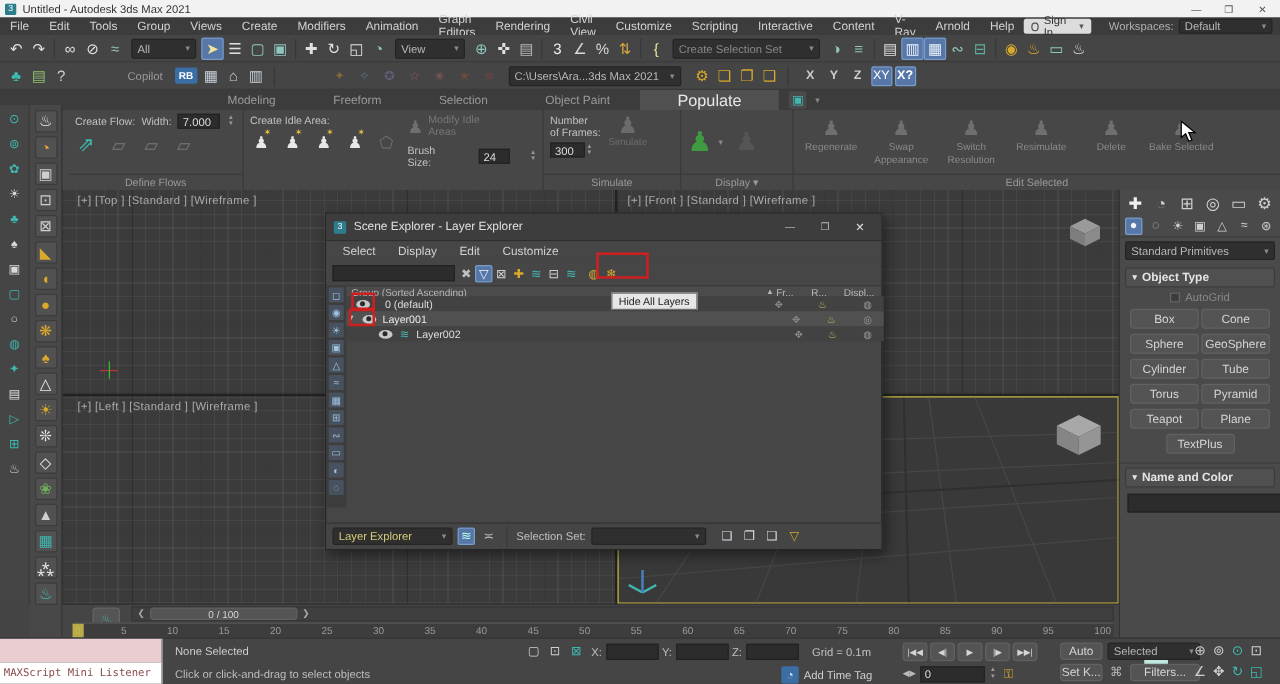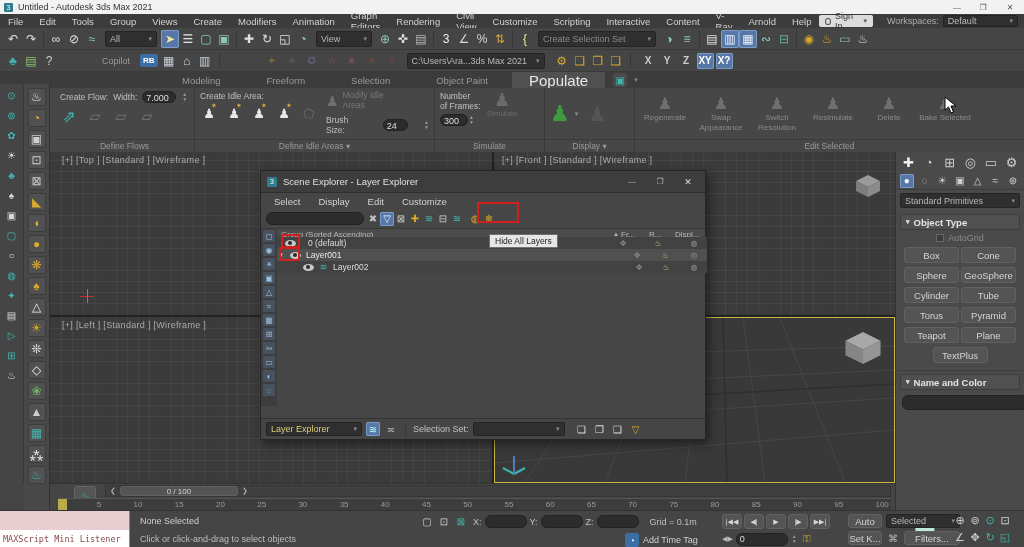--- a/index.html
+++ b/index.html
@@ -7,21 +7,21 @@
 body{font-family:"Liberation Sans",sans-serif;font-size:10px;color:#ccc;background:#444;position:relative}
 .abs{position:absolute}
 .row{display:flex;align-items:center}
 .ic{display:inline-flex;align-items:center;justify-content:center;width:18px;height:18px;font-size:12px;color:#ccc;border-radius:2px;flex:0 0 auto}
 .ic.s{width:14px;height:14px;font-size:10px}
 .ic.active{background:#5677a8;box-shadow:inset 0 0 0 1px #7a9cc6;color:#fff}
 .divider{width:1px;height:16px;background:#383838;margin:0 3px;flex:0 0 auto}
 .dd{background:#2f2f2f;border:1px solid #242424;color:#b8b8b8;font-size:9px;display:inline-flex;align-items:center;justify-content:space-between;padding:0 4px;height:16px;border-radius:2px}
 .car{color:#8a8a8a;font-size:7px;margin-left:5px}
 .btn3d{background:#545454;border:1px solid #616161;border-radius:3px;color:#d5d5d5;font-size:9.5px;display:flex;align-items:center;justify-content:center}
-.field{background:#2c2c2c;border:1px solid #222;border-radius:6px;height:14px;color:#ddd;font-size:9px;padding:0 3px}
+.field{background:#2c2c2c;border:1px solid #222;border-radius:0;height:14px;color:#ddd;font-size:9px;padding:0 3px}
 input.field{outline:none}
 .spinner{display:inline-flex;flex-direction:column;justify-content:center;color:#999;font-size:5px;line-height:5px;margin-left:1px}
 .grid{background-color:#3b3b3b;background-image:
  repeating-linear-gradient(0deg,rgba(255,255,255,.05) 0 1px,transparent 1px 11px),
  repeating-linear-gradient(90deg,rgba(255,255,255,.05) 0 1px,transparent 1px 11px),
  repeating-linear-gradient(0deg,rgba(0,0,0,.22) 0 1px,transparent 1px 55px),
  repeating-linear-gradient(90deg,rgba(0,0,0,.22) 0 1px,transparent 1px 55px)}
 .vplabel{position:absolute;top:3px;left:12px;color:#ababab;font-size:9px;letter-spacing:.3px;z-index:2}
 .eye{width:11px;height:7px;border-radius:50%;background:#c8c8c8;position:relative;display:inline-block}
 .eye::after{content:"";position:absolute;left:3px;top:1.5px;width:4px;height:4px;border-radius:50%;background:#2a2a2a}
@@ -175,33 +175,33 @@
       <span class="ic" style="color: rgb(217, 169, 44);">❏</span>
       <span class="ic" style="color: rgb(217, 169, 44);">❐</span>
       <span class="ic" style="color: rgb(217, 169, 44);">❑</span>
     </span>
   <span class="divider"></span>
   <span class="row" style="gap:2px;margin-left:4px">
 
   <span class="ic" style="font-size:10px;font-weight:bold;width:17px;height:16px">X</span>
       <span class="ic" style="font-size:10px;font-weight:bold;width:17px;height:16px">Y</span>
       <span class="ic" style="font-size:10px;font-weight:bold;width:17px;height:16px">Z</span>
-      <span class="ic active" style="font-size:10px;font-weight:bold;width:17px;height:16px">XY</span>
+      <span class="ic active" style="font-size:10px;font-weight:normal;width:17px;height:16px">XY</span>
       <span class="ic active" style="font-size:10px;font-weight:bold;width:17px;height:16px">X?</span>
     </span>
 </div>
 
 <div class="abs row" style="left:0;top:72px;width:1024px;height:16px;background:#3c3c3c;padding-left:160px;gap:2px">
   <span class="row" style="height:16px;gap:2px">
 
   <span class="menu-it ribtab" style="font-size:9.5px;color:#9a9a9a;padding:0 22px;height:16px">Modeling</span>
       <span class="menu-it ribtab" style="font-size:9.5px;color:#9a9a9a;padding:0 22px;height:16px">Freeform</span>
       <span class="menu-it ribtab" style="font-size:9.5px;color:#9a9a9a;padding:0 22px;height:16px">Selection</span>
       <span class="menu-it ribtab" style="font-size:9.5px;color:#9a9a9a;padding:0 22px;height:16px">Object Paint</span>
-      <span class="menu-it ribtab active" style="font-size: 15px; color: rgb(232, 232, 232); padding: 0px 17px; height: 16px; background: rgb(80, 80, 80);">Populate</span>
+      <span class="menu-it ribtab active" style="font-size: 13px; color: rgb(232, 232, 232); padding: 0px 30px; height: 16px; background: rgb(80, 80, 80);">Populate</span>
     </span>
   <span class="ic s" style="background:#4a4a4a;margin-left:6px;color:#3fb8b0">▣</span>
   <span class="car">▾</span>
 </div>
 
 <div class="abs" style="left:0;top:88px;width:1024px;height:65px;background:#474747;border-bottom:1px solid #333;display:flex;padding-left:55px">
 
   <div style="width:140px;display:flex;flex-direction:column;border-right:1px solid #3a3a3a">
     <div style="flex:1;padding:3px 5px">
       <div class="row" style="gap:5px">
@@ -243,21 +243,20 @@
         <div class="row" style="gap:15px;margin-top:4px">
           <span style="font-size:8.5px;color:#c0c0c0">Brush Size:</span>
           <span class="field" style="width:26px;height:12px;line-height:12px">24</span>
           <span class="spinner">
               <span>▲</span>
               <span>▼</span>
             </span>
         </div>
       </div>
     </div>
-    <div class="panelft">Define Idle Areas ▾</div>
   </div>
 
   <div style="width:110px;display:flex;flex-direction:column;border-right:1px solid #3a3a3a">
     <div style="flex:1;padding:3px 5px;display:flex;gap:6px">
       <div>
         <div style="font-size:8.5px;color:#c0c0c0;line-height:1.2">
           <span>Number</span><br><span>of Frames:</span>
         </div>
         <div class="row" style="margin-top:3px">
           <span class="field" style="width:28px;height:12px;line-height:12px">300</span>

